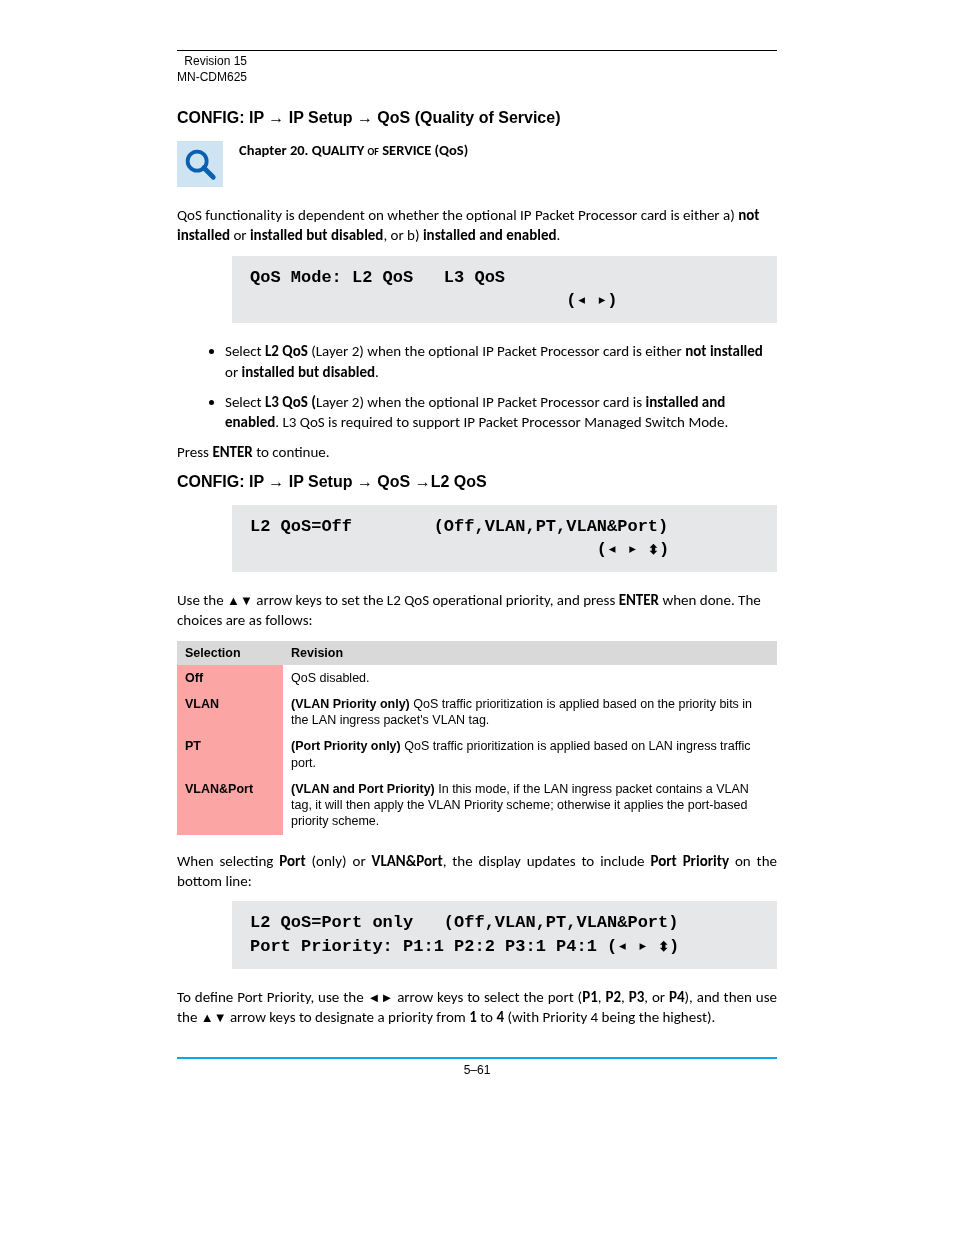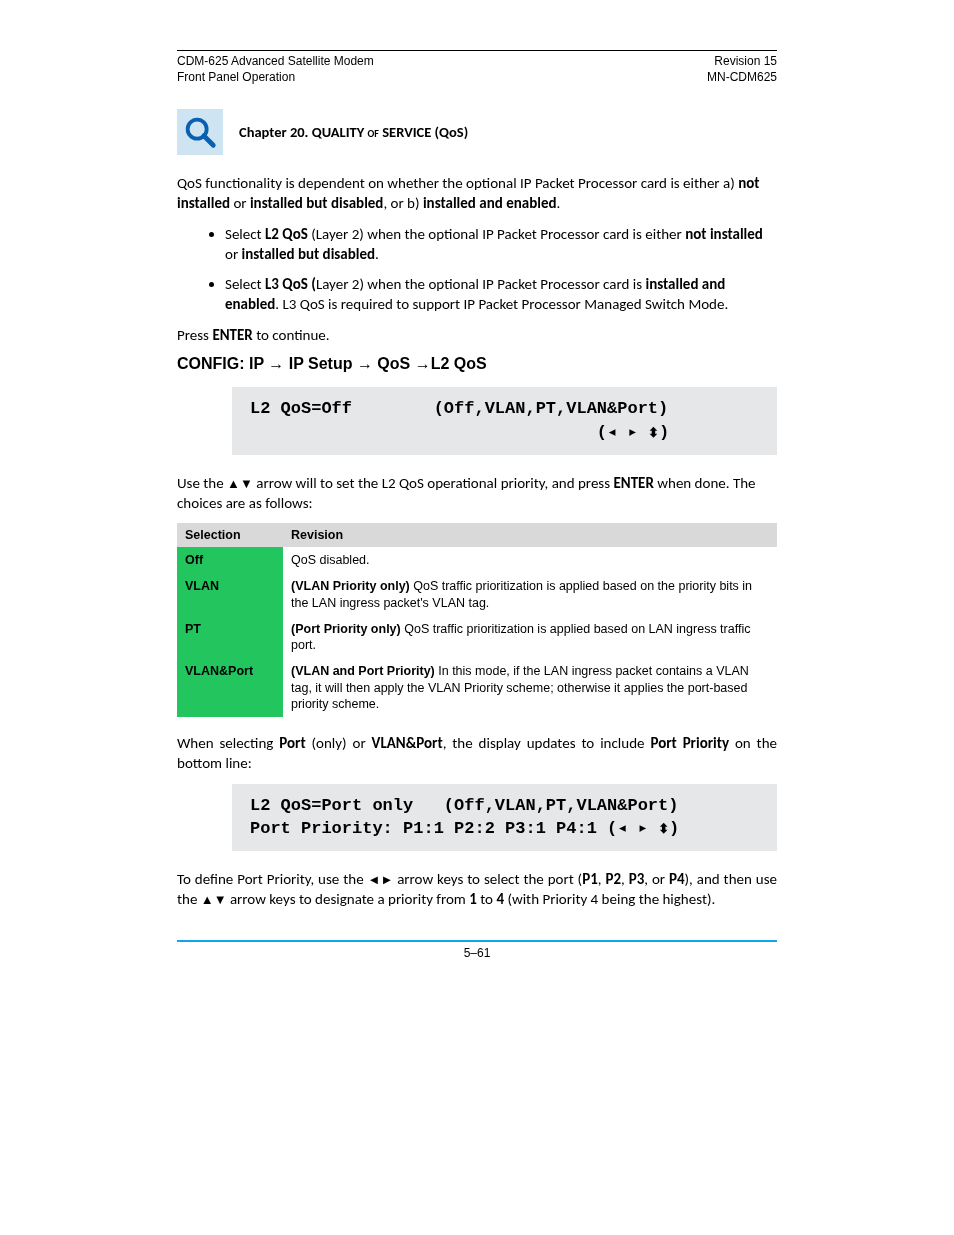--- a/index.html
+++ b/index.html
@@ -29,21 +29,21 @@
   }
   h2.section {
     font-family: Arial, sans-serif;
     font-weight: bold;
     font-size: 16px;
     margin: 10px 0 14px 0;
   }
   .arrow { font-family: Arial, sans-serif; }
   .note-row {
     display: flex;
-    align-items: center;
+    align-items: flex-start;
     gap: 16px;
     margin: 6px 0 18px 0;
   }
   .mag-box {
     width: 46px;
     height: 46px;
     background: #cfe4f2;
     display: flex;
     align-items: center;
     justify-content: center;
@@ -88,68 +88,69 @@
     text-align: left;
     padding: 5px 8px;
     font-weight: bold;
   }
   table.tbl td {
     padding: 5px 8px;
     vertical-align: top;
     line-height: 1.3;
   }
   table.tbl td.sel {
-    background: #22c55e;
+    background: #fca5a5;
     font-weight: bold;
     width: 90px;
   }
   .justify { text-align: justify; }
   .footer {
     border-top: 2px solid #0ea5e9;
     margin-top: 30px;
     padding-top: 4px;
     text-align: center;
     font-family: Arial, sans-serif;
     font-size: 12px;
   }
 </style>
 </head>
 <body>
 
 <div class="page">
 
   <div class="hline"></div>
   <div class="header-row">
-    <div>
-      <span>CDM-625 Advanced Satellite Modem</span><br>
-      <span>Front Panel Operation</span>
-    </div>
     <div style="text-align:right">
       <span>Revision 15</span><br>
       <span>MN-CDM625</span>
     </div>
   </div>
 
+  <h2 class="section">
+    <span>CONFIG: IP </span><span class="arrow">→</span><span> IP Setup </span><span class="arrow">→</span><span> QoS (Quality of Service)</span>
+  </h2>
 
   <div class="note-row">
     <div class="mag-box">
       <svg width="38" height="38" viewBox="0 0 40 40">
         <circle cx="17" cy="17" r="10" fill="none" stroke="#0a60b0" stroke-width="4"></circle>
         <line x1="24" y1="24" x2="34" y2="34" stroke="#0a60b0" stroke-width="5" stroke-linecap="round"></line>
       </svg>
     </div>
     <div class="note-text">
       <span>Chapter 20. QUALITY </span><span class="smallcaps">of</span><span> SERVICE (QoS)</span>
     </div>
   </div>
 
   <p>
     <span>QoS functionality is dependent on whether the optional IP Packet Processor card is either a) </span><b>not installed</b><span> or </span><b>installed but disabled</b><span>, or b) </span><b>installed and enabled</b><span>.</span>
   </p>
 
+  <div class="lcd"><span>QoS Mode: L2 QoS   L3 QoS</span>
+<span>                               (</span><span>◂</span> <span>▸</span><span>)</span></div>
 
 
   <ul class="bullets">
     <li>
       <span>Select </span><b>L2 QoS</b><span> (Layer 2) when the optional IP Packet Processor card is either </span><b>not installed</b><span> or </span><b>installed but disabled</b><span>.</span>
     </li>
     <li>
       <span>Select </span><b>L3 QoS (</b><span>Layer 2) when the optional IP Packet Processor card is </span><b>installed and enabled</b><span>. L3 QoS is required to support IP Packet Processor Managed Switch Mode.</span>
     </li>
   </ul>
@@ -159,21 +160,21 @@
   </p>
 
   <h2 class="section">
     <span>CONFIG: IP </span><span class="arrow">→</span><span> IP Setup </span><span class="arrow">→</span><span> QoS </span><span class="arrow">→</span><span>L2 QoS</span>
   </h2>
 
   <div class="lcd"><span>L2 QoS=Off        (Off,VLAN,PT,VLAN&amp;Port)</span>
 <span>                                  (</span><span>◂</span> <span>▸</span> <span style="font-family:Arial;font-size:13px;">⬍</span><span>)</span></div>
 
   <p>
-    <span>Use the </span><span class="udtri">▲</span><span class="udtri">▼</span><span> arrow will to set the L2 QoS operational priority, and press </span><b>ENTER</b><span> when done. The choices are as follows:</span>
+    <span>Use the </span><span class="udtri">▲</span><span class="udtri">▼</span><span> arrow keys to set the L2 QoS operational priority, and press </span><b>ENTER</b><span> when done. The choices are as follows:</span>
   </p>
 
   <table class="tbl">
     <tbody>
         <tr>
       <th>Selection</th>
       <th>Revision</th>
     </tr>
     <tr>
       <td class="sel">Off</td>

